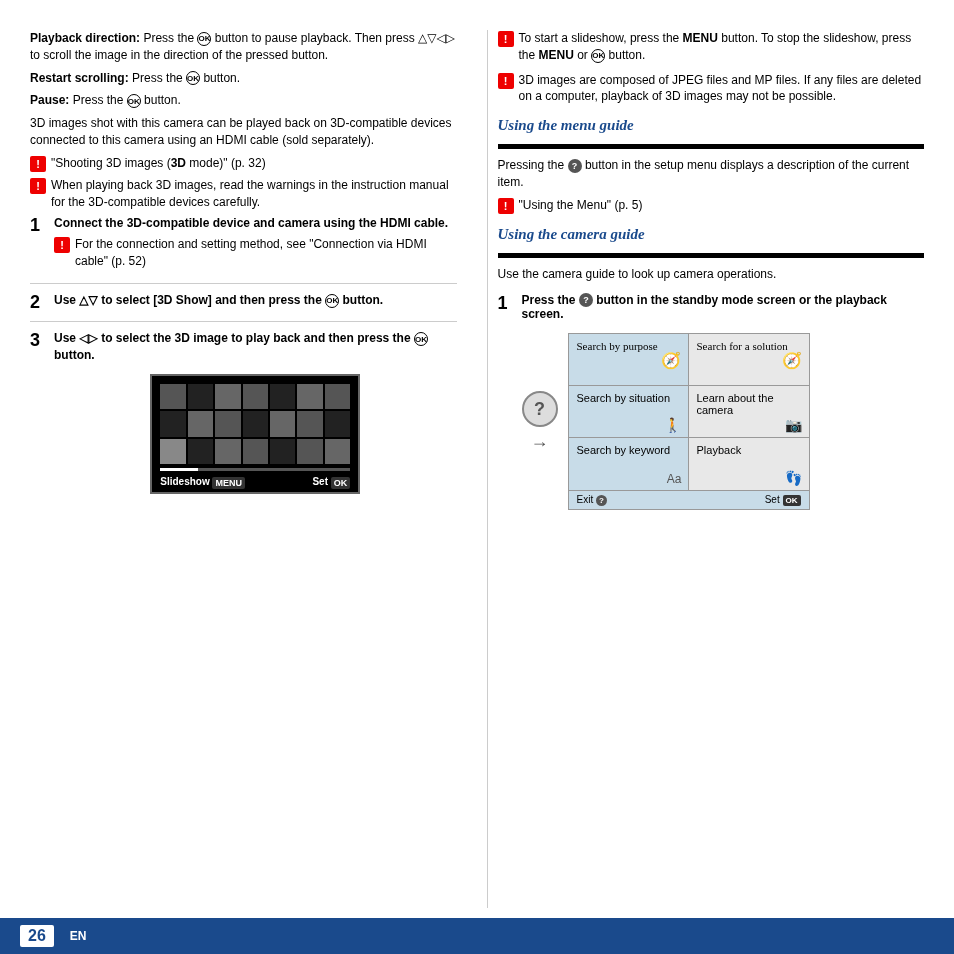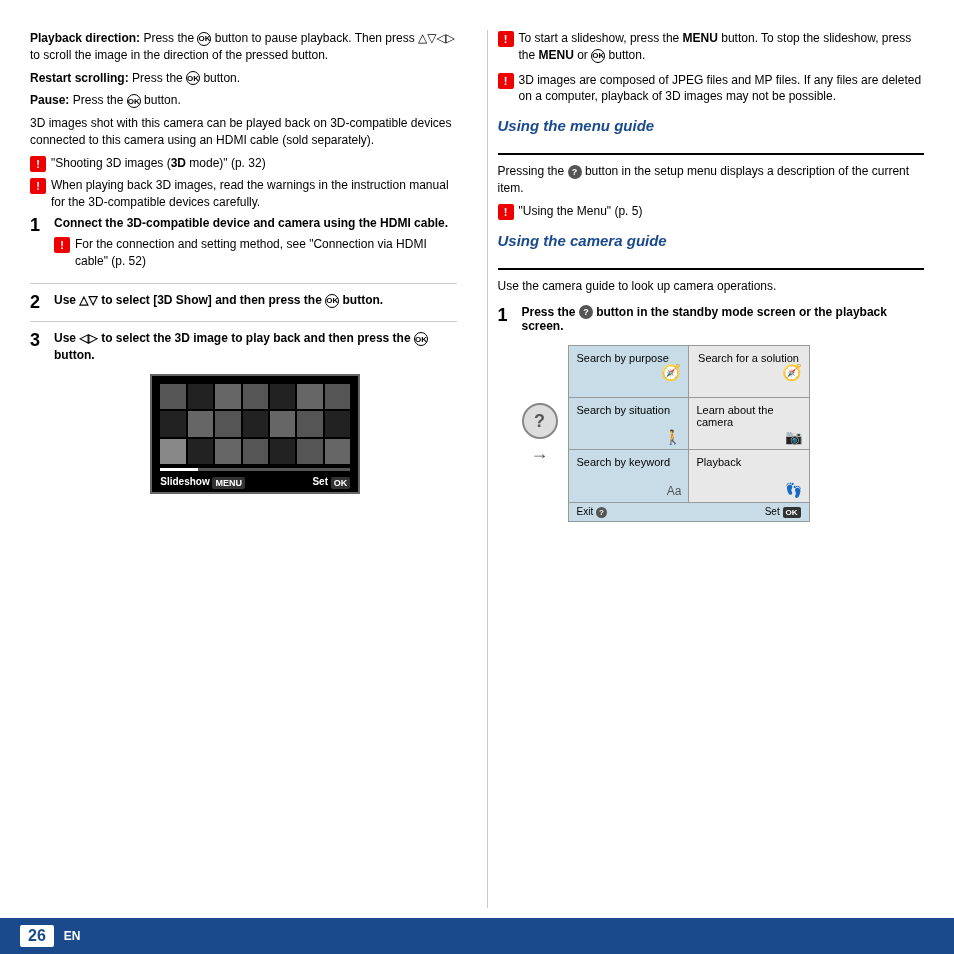--- a/index.html
+++ b/index.html
@@ -31,24 +31,25 @@
     .right-col {
       flex: 1;
       padding-left: 10px;
       border-left: 1px solid #ccc;
     }
     .section-header {
       font-style: italic;
       font-weight: bold;
       font-size: 15px;
       color: #1a4a8c;
-      border-bottom: 2px solid #000000;
-      padding-bottom: 19px;
+      border-bottom: 5px solid #000000;
+      padding-bottom: 10px;
       margin-bottom: 8px;
       margin-top: 12px;
+      font-family: Liberation Serif, serif;
     }
     p { margin-bottom: 6px; line-height: 1.4; }
     .bold-label { font-weight: bold; }
     .note-block {
       display: flex;
       align-items: flex-start;
       margin-bottom: 5px;
       gap: 5px;
     }
     .note-icon {
@@ -146,21 +147,21 @@
       height: 36px;
       padding: 0 20px;
     }
     .page-num {
       background: #fff;
       color: #1a4a8c;
       font-weight: bold;
       font-size: 16px;
       padding: 2px 8px;
       border-radius: 2px;
-      margin-right: 10px;
+      margin-right: 16px;
     }
     .page-en {
       color: #fff;
       font-weight: bold;
       font-size: 12px;
     }
   </style>
 </head>
 <body>
 
@@ -291,26 +292,26 @@
       </div>
 
       <div style="display:flex; align-items:center; margin-top:12px; margin-left:24px; gap:10px;">
         <div style="display:flex; flex-direction:column; align-items:center;">
           <div style="width:36px; height:36px; border:2px solid #888; border-radius:50%; display:flex; align-items:center; justify-content:center; font-size:18px; font-weight:bold; color:#555; background:#ddd;">?</div>
           <span style="font-size:18px; color:#555; margin-top:4px;">→</span>
         </div>
 
         <div style="border: 1px solid #999; background:#fff;">
 
-          <div style="display:flex;">
+          <div style="display:flex;font-family:Liberation Serif, serif;">
             <div style="width:120px; min-height:52px; background:#c8dce8; border-right:1px solid #999; border-bottom:1px solid #999; padding:6px 8px; font-size:11px; position:relative;">
               <span>Search by purpose</span>
               <span style="position:absolute; right:6px; top:50%; transform:translateY(-50%); color:#555; font-size:16px;">🧭</span>
             </div>
-            <div style="width:120px; min-height:52px; background:#e8e8e8; border-bottom:1px solid #999; padding:6px 8px; font-size:11px; position:relative;text-align:center;">
+            <div style="width:120px; min-height:52px; background:#e8e8e8; border-bottom:1px solid #999; padding:6px 8px; font-size:11px; position:relative;">
               <span>Search for a solution</span>
               <span style="position:absolute; right:6px; top:50%; transform:translateY(-50%); color:#555; font-size:16px;">🧭</span>
             </div>
           </div>
 
           <div style="display:flex;">
             <div style="width:120px; min-height:52px; background:#c8dce8; border-right:1px solid #999; border-bottom:1px solid #999; padding:6px 8px; font-size:11px; position:relative;">
               <span>Search by situation</span>
               <span style="position:absolute; right:6px; bottom:4px; color:#555; font-size:14px;">🚶</span>
             </div>

